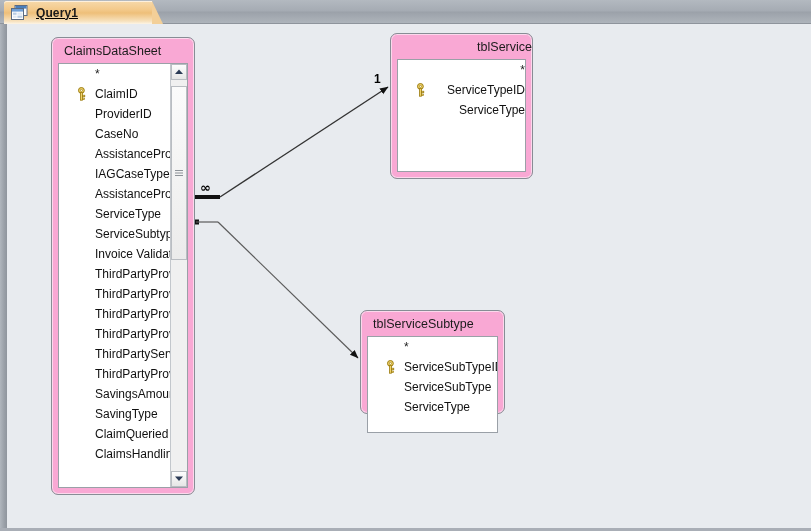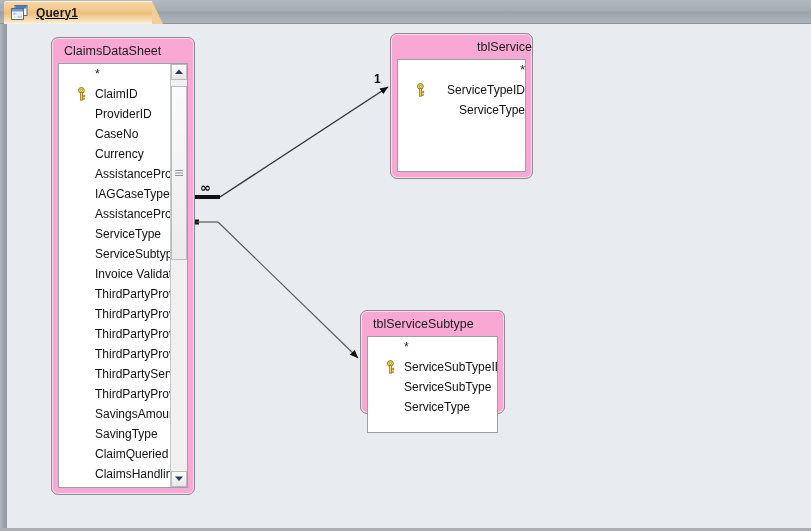--- a/index.html
+++ b/index.html
@@ -125,21 +125,20 @@
         <div class="frow star"><span>*</span></div>
         <div class="frow"><span class="keyicon"><svg width="13" height="14" viewBox="0 0 13 14">
               <circle cx="6.4" cy="3.4" r="2.9" fill="#f2d46a" stroke="#9a7b10" stroke-width="1"></circle>
               <circle cx="6.4" cy="3.4" r="1.05" fill="#fffdf2" stroke="#9a7b10" stroke-width=".7"></circle>
               <rect x="5.5" y="5.6" width="1.9" height="7.6" fill="#f2d46a" stroke="#9a7b10" stroke-width=".8"></rect>
               <rect x="7.4" y="8.2" width="2.4" height="1.5" fill="#f2d46a" stroke="#9a7b10" stroke-width=".7"></rect>
               <rect x="7.4" y="11" width="2.0" height="1.4" fill="#f2d46a" stroke="#9a7b10" stroke-width=".7"></rect>
             </svg></span><span>ClaimID</span></div>
         <div class="frow"><span>ProviderID</span></div>
         <div class="frow"><span>CaseNo</span></div>
-        <div class="frow"><span>Currency</span></div>
         <div class="frow"><span>AssistanceProvid</span></div>
         <div class="frow"><span>IAGCaseType</span></div>
         <div class="frow"><span>AssistanceProvid</span></div>
         <div class="frow"><span>ServiceType</span></div>
         <div class="frow"><span>ServiceSubtype</span></div>
         <div class="frow"><span>Invoice Validate</span></div>
         <div class="frow"><span>ThirdPartyProvid</span></div>
         <div class="frow"><span>ThirdPartyProvid</span></div>
         <div class="frow"><span>ThirdPartyProvid</span></div>
         <div class="frow"><span>ThirdPartyProvid</span></div>

